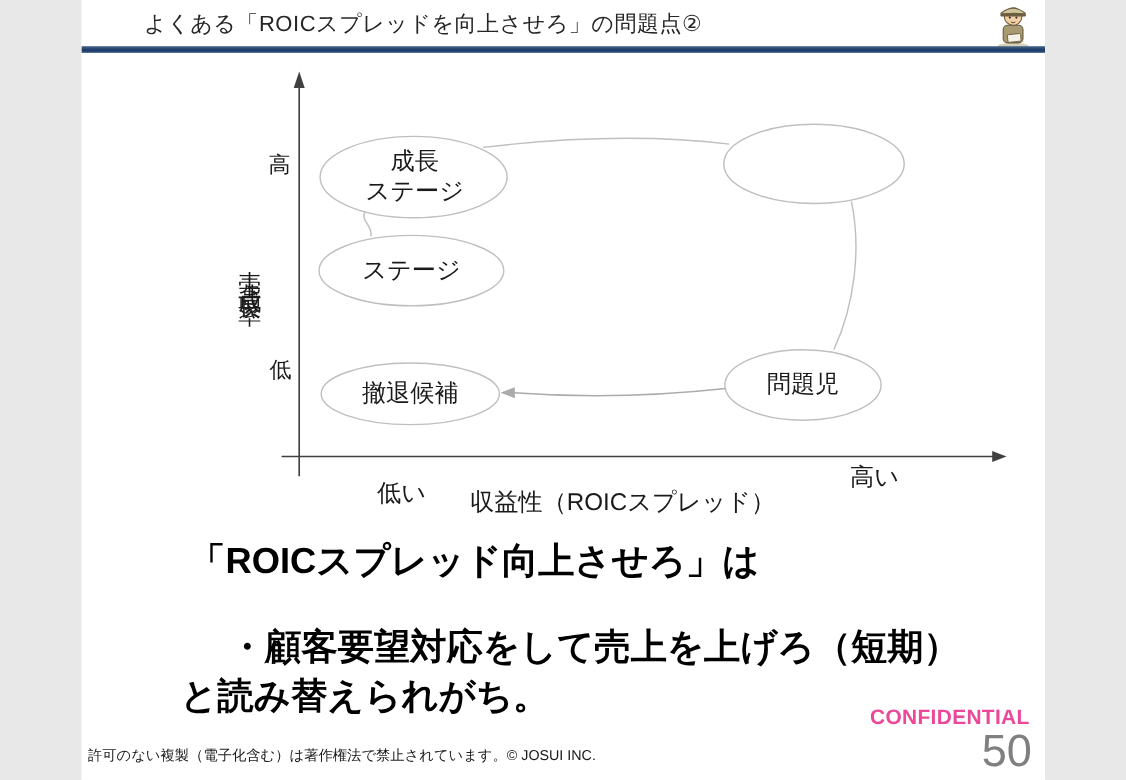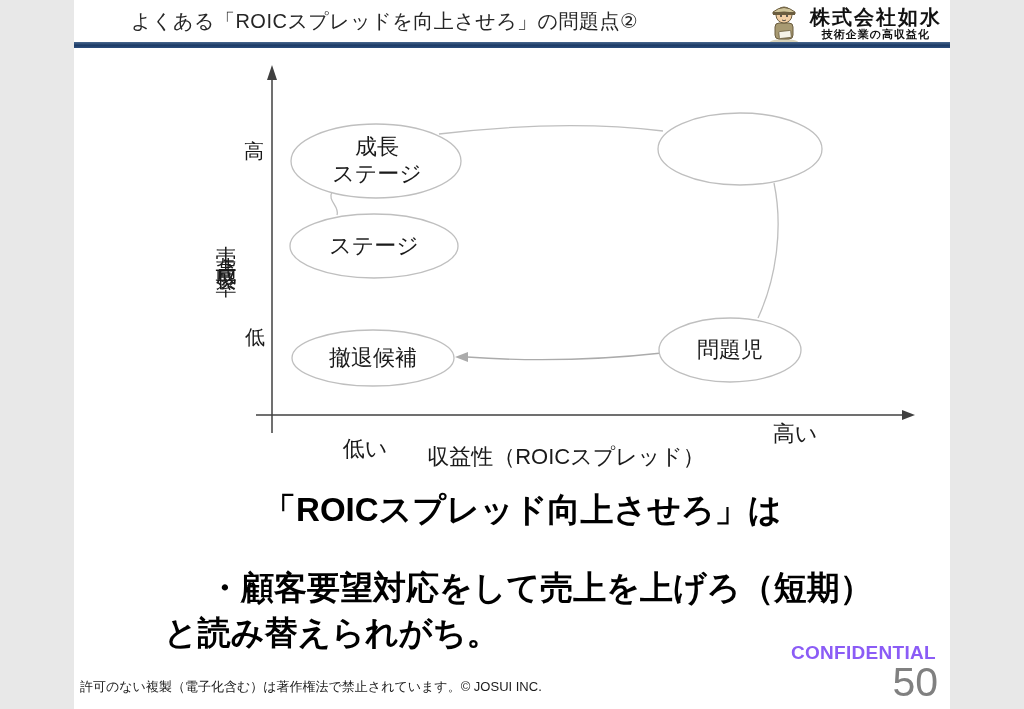--- a/index.html
+++ b/index.html
@@ -42,28 +42,28 @@
     position:absolute;transform:translate(-50%,-50%);
     writing-mode:vertical-rl;text-orientation:upright;
     font-size:21px;letter-spacing:6px;color:#1a1a1a;white-space:nowrap;
   }
   .x-axis-title{position:absolute;transform:translate(-50%,-50%);font-size:22px;color:#1a1a1a;white-space:nowrap;}
   
   .message{
     position:absolute;left:90px;top:487px;font-size:33px;font-weight:bold;
     color:#000;line-height:45px;white-space:nowrap;
   }
-  .message .l1{margin-left:8px;text-align:center;}
+  .message .l1{margin-left:8px;}
   .message .l2{margin-left:44px;margin-top:33px;}
   .message .l3{margin-left:44px;}
   .message .l4{margin-left:0;}
   
   .confidential{
     position:absolute;right:14px;top:642px;font-size:19px;font-weight:bold;
-    color:#8b5cf6;letter-spacing:0.3px;
+    color:#ec4899;letter-spacing:0.3px;
   }
   .page-number{
     position:absolute;right:12px;top:660px;font-size:41px;color:#808080;line-height:44px;
   }
   .copyright{
     position:absolute;left:6px;top:678px;font-size:13px;color:#1a1a1a;white-space:nowrap;
   }
 </style>
 </head>
 <body>
@@ -77,24 +77,20 @@
       <ellipse cx="21" cy="41" rx="14" ry="3" fill="#d8d2b8"></ellipse>
       <rect x="12" y="22" width="18" height="16" rx="4" fill="#a89a72" stroke="#6b5d3f" stroke-width="1"></rect>
       <rect x="16" y="30" width="12" height="7" rx="1" fill="#f5f2e8" stroke="#6b5d3f" stroke-width="0.8" transform="rotate(-6 22 33)"></rect>
       <circle cx="21" cy="14" r="8" fill="#f2cfa4" stroke="#6b5d3f" stroke-width="1"></circle>
       <path d="M10 11 Q21 2 32 11 L32 13 Q21 9 10 13 Z" fill="#cfc49a" stroke="#6b5d3f" stroke-width="1"></path>
       <rect x="10" y="11" width="22" height="3" fill="#6b5d3f"></rect>
       <circle cx="18" cy="15" r="1" fill="#333"></circle>
       <circle cx="24" cy="15" r="1" fill="#333"></circle>
       <path d="M19 19 Q21 20.5 23 19" stroke="#333" stroke-width="0.8" fill="none"></path>
     </svg>
-    <div class="logo-text">
-      <div class="logo-company">株式会社如水</div>
-      <div class="logo-tagline">技術企業の高収益化</div>
-    </div>
   </div>
 
   <div class="header-bar"></div>
 
   <svg class="diagram-svg" width="1024" height="480" viewBox="0 0 1024 480">
 
     <line x1="198" y1="79" x2="198" y2="433" stroke="#404040" stroke-width="1.5"></line>
     <polygon points="198,65 193,80 203,80" fill="#404040"></polygon>
     <line x1="182" y1="415" x2="829" y2="415" stroke="#404040" stroke-width="1.5"></line>
     <polygon points="841,415 828,410 828,420" fill="#404040"></polygon>

